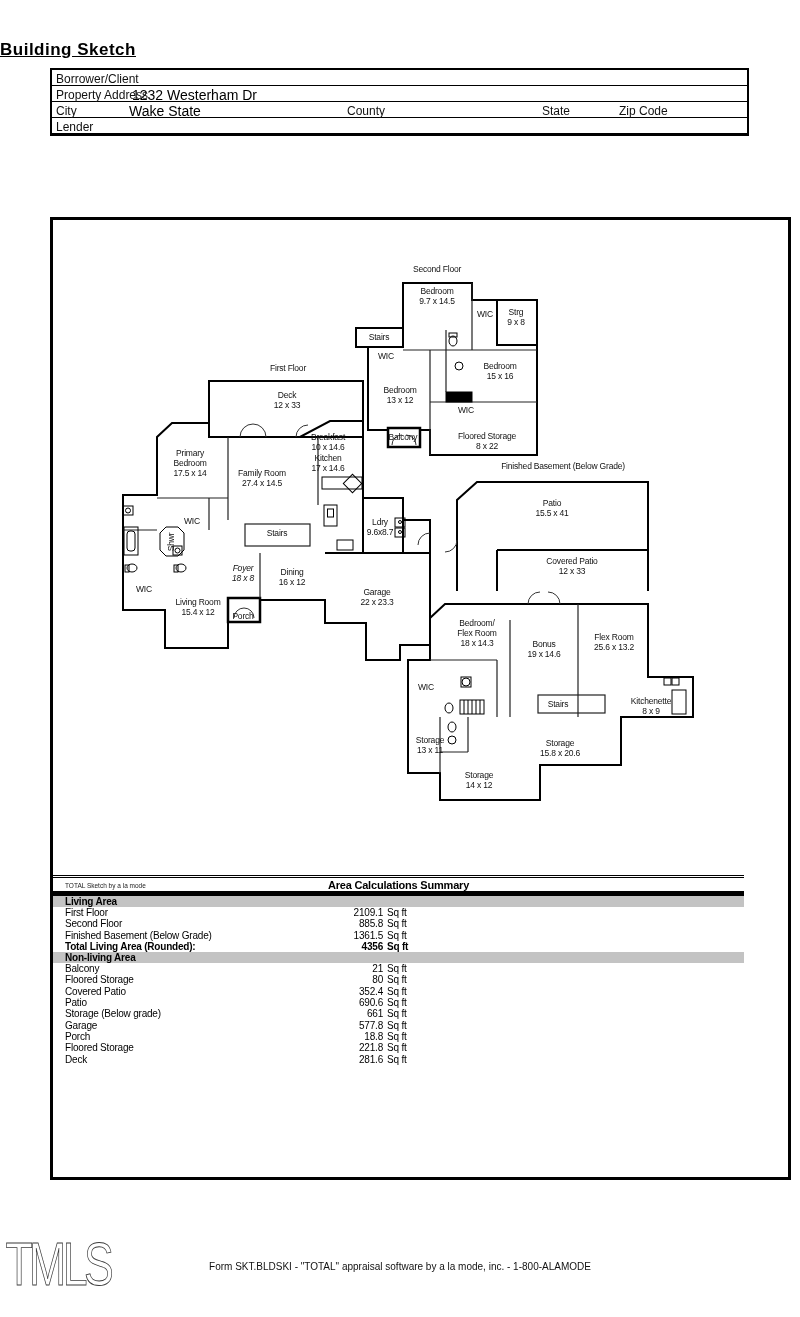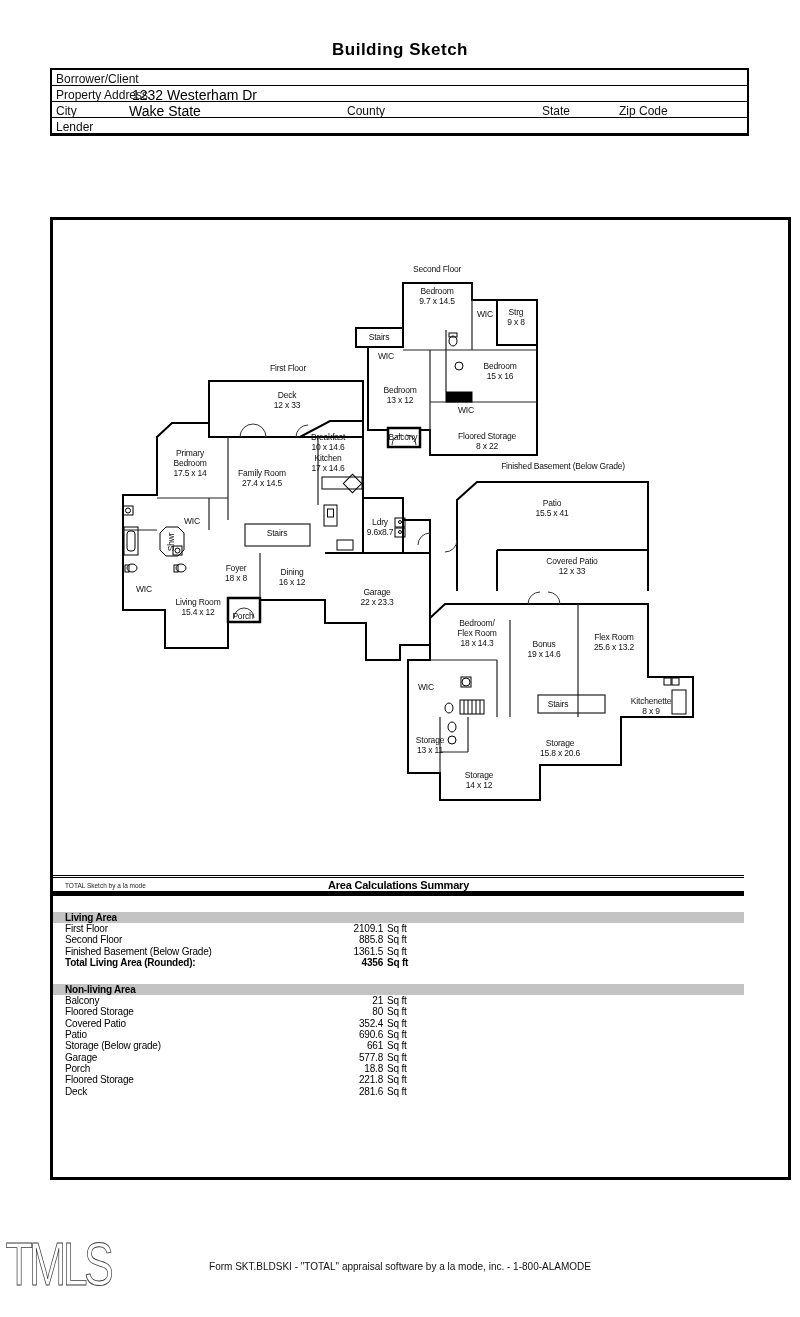--- a/index.html
+++ b/index.html
@@ -1,39 +1,39 @@
 <!DOCTYPE html>
 <html><head>
 <meta charset="utf-8">
 <style>
   html,body{margin:0;padding:0;background:#e8e8e8;}
   .page{position:relative;width:800px;height:1317px;background:#fff;margin:0 auto;
         font-family:"Liberation Sans",sans-serif;color:#000;overflow:hidden;}
   
-  .doc-title{position:absolute;left:0;top:40px;width:800px;text-align:center;
-             font-size:17px;font-weight:bold;letter-spacing:.5px;}
+  .doc-title{position:absolute;left:0;top:40px;width:800px;
+             font-size:17px;font-weight:bold;letter-spacing:.5px;text-decoration:underline;}
   .form-table{position:absolute;left:50px;top:68px;width:695px;border:2px solid #000;border-bottom:3px solid #000;}
   .frow{position:relative;height:15px;border-bottom:1px solid #000;}
   .frow:last-child{border-bottom:none;}
   .flabel{position:absolute;top:2px;font-size:12px;color:#111;left:4px;}
   .fvalue{position:absolute;top:1px;font-size:14px;color:#000;}
   .fl-mid{left:295px;}.fl-state{left:490px;}.fl-zip{left:567px;}
   
   .sketch-box{position:absolute;left:50px;top:217px;width:691px;height:957px;border:3px solid #000;padding-left:44px;}
   .plan{position:absolute;left:0;top:0;}
   .rl{position:absolute;transform:translate(-50%,-50%);white-space:pre-line;text-align:center;
       font-size:8.5px;line-height:1.18;color:#111;letter-spacing:-.2px;}
   .rl.vert{transform:translate(-50%,-50%) rotate(-90deg);}
   
   .summary{position:absolute;left:0;top:635px;width:691px;}
   .shead{position:relative;height:13px;border-top:3px double #000;margin-top:20px;}
   .sbrand{position:absolute;left:12px;top:4px;font-size:6.5px;color:#222;}
   .stitle{position:absolute;left:0;width:100%;top:1px;text-align:center;font-size:11px;font-weight:bold;letter-spacing:-.2px;}
   .sbar{height:5px;background:#000;}
-  .sband{position:relative;height:11px;background:#c3c3c3;font-size:10px;font-weight:bold;letter-spacing:-.2px;margin-top:16px;}
+  .sband{position:relative;height:11px;background:#c3c3c3;font-size:10px;font-weight:bold;letter-spacing:-.2px;}
   .sband span{position:absolute;left:12px;top:0;}
   .srow{position:relative;height:11.3px;font-size:10px;letter-spacing:-.2px;}
   .sl{position:absolute;left:12px;top:0;}
   .sv{position:absolute;left:230px;width:100px;text-align:right;top:0;}
   .su{position:absolute;left:334px;top:0;}
   .srow.total .sl,.srow.total .sv,.srow.total .su{font-weight:bold;}
   
   .logo{position:absolute;left:4px;top:1233px;}
   .footline{position:absolute;left:0;top:1261px;width:800px;text-align:center;font-size:10px;color:#111;}
 </style>
@@ -174,21 +174,21 @@
 27.4 x 14.5</div>
     <div class="rl" style="left:275px;top:222px;">Breakfast
 10 x 14.6</div>
     <div class="rl" style="left:275px;top:243px;">Kitchen
 17 x 14.6</div>
     <div class="rl" style="left:139px;top:301px;">WIC</div>
     <div class="rl" style="left:224px;top:313px;">Stairs</div>
     <div class="rl" style="left:327px;top:307px;">Ldry
 9.6x8.7</div>
     <div class="rl vert" style="left:118px;top:322px;">Shwr</div>
-    <div class="rl" style="left:183px;top:353px;">Foyer
+    <div class="rl" style="left:190px;top:353px;font-style:italic;">Foyer
 18 x 8</div>
     <div class="rl" style="left:239px;top:357px;">Dining
 16 x 12</div>
     <div class="rl" style="left:91px;top:369px;">WIC</div>
     <div class="rl" style="left:145px;top:387px;">Living Room
 15.4 x 12</div>
     <div class="rl" style="left:190px;top:396px;">Porch</div>
     <div class="rl" style="left:324px;top:377px;">Garage
 22 x 23.3</div>
 

